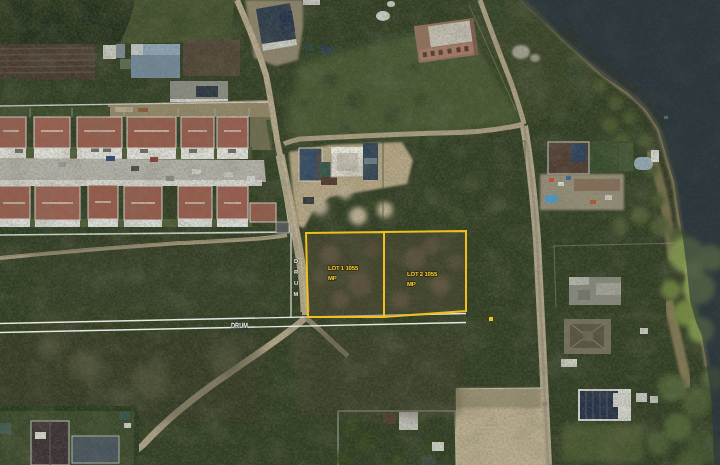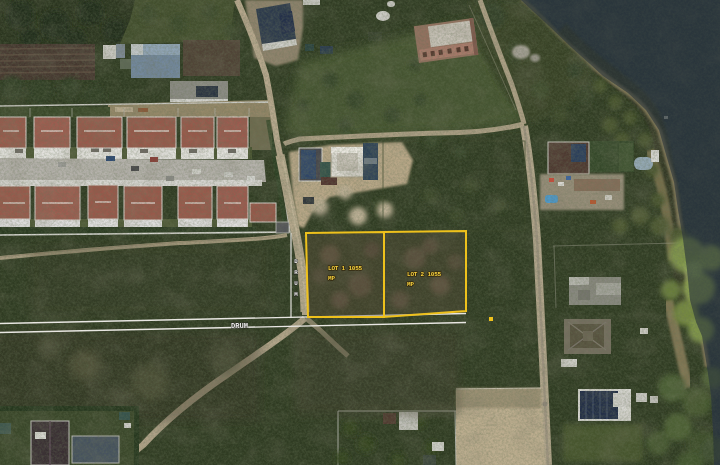--- a/index.html
+++ b/index.html
@@ -1,16 +1,16 @@
 <!DOCTYPE html>
 <html><head>
 <meta charset="utf-8">
 <style>
 html,body{margin:0;padding:0;background:#3f4c2b;}
-#stage{position:relative;width:720px;height:465px;overflow:hidden;font-family:Liberation Mono, monospace;}
+#stage{position:relative;width:720px;height:465px;overflow:hidden;font-family:Liberation Sans, sans-serif;}
 svg{display:block;} text{text-rendering:geometricPrecision;}
 </style>
 </head>
 <body>
 <div id="stage">
 <svg width="720" height="465" viewBox="0 0 720 465">
 <defs>
 <filter id="noiseD" x="0" y="0" width="100%" height="100%">
   <feTurbulence type="fractalNoise" baseFrequency="0.45" numOctaves="3" seed="7" result="n"></feTurbulence>
   <feColorMatrix in="n" type="matrix" values="0 0 0 0 0.13  0 0 0 0 0.17  0 0 0 0 0.09  1.1 0 0 0 -0.35"></feColorMatrix>

